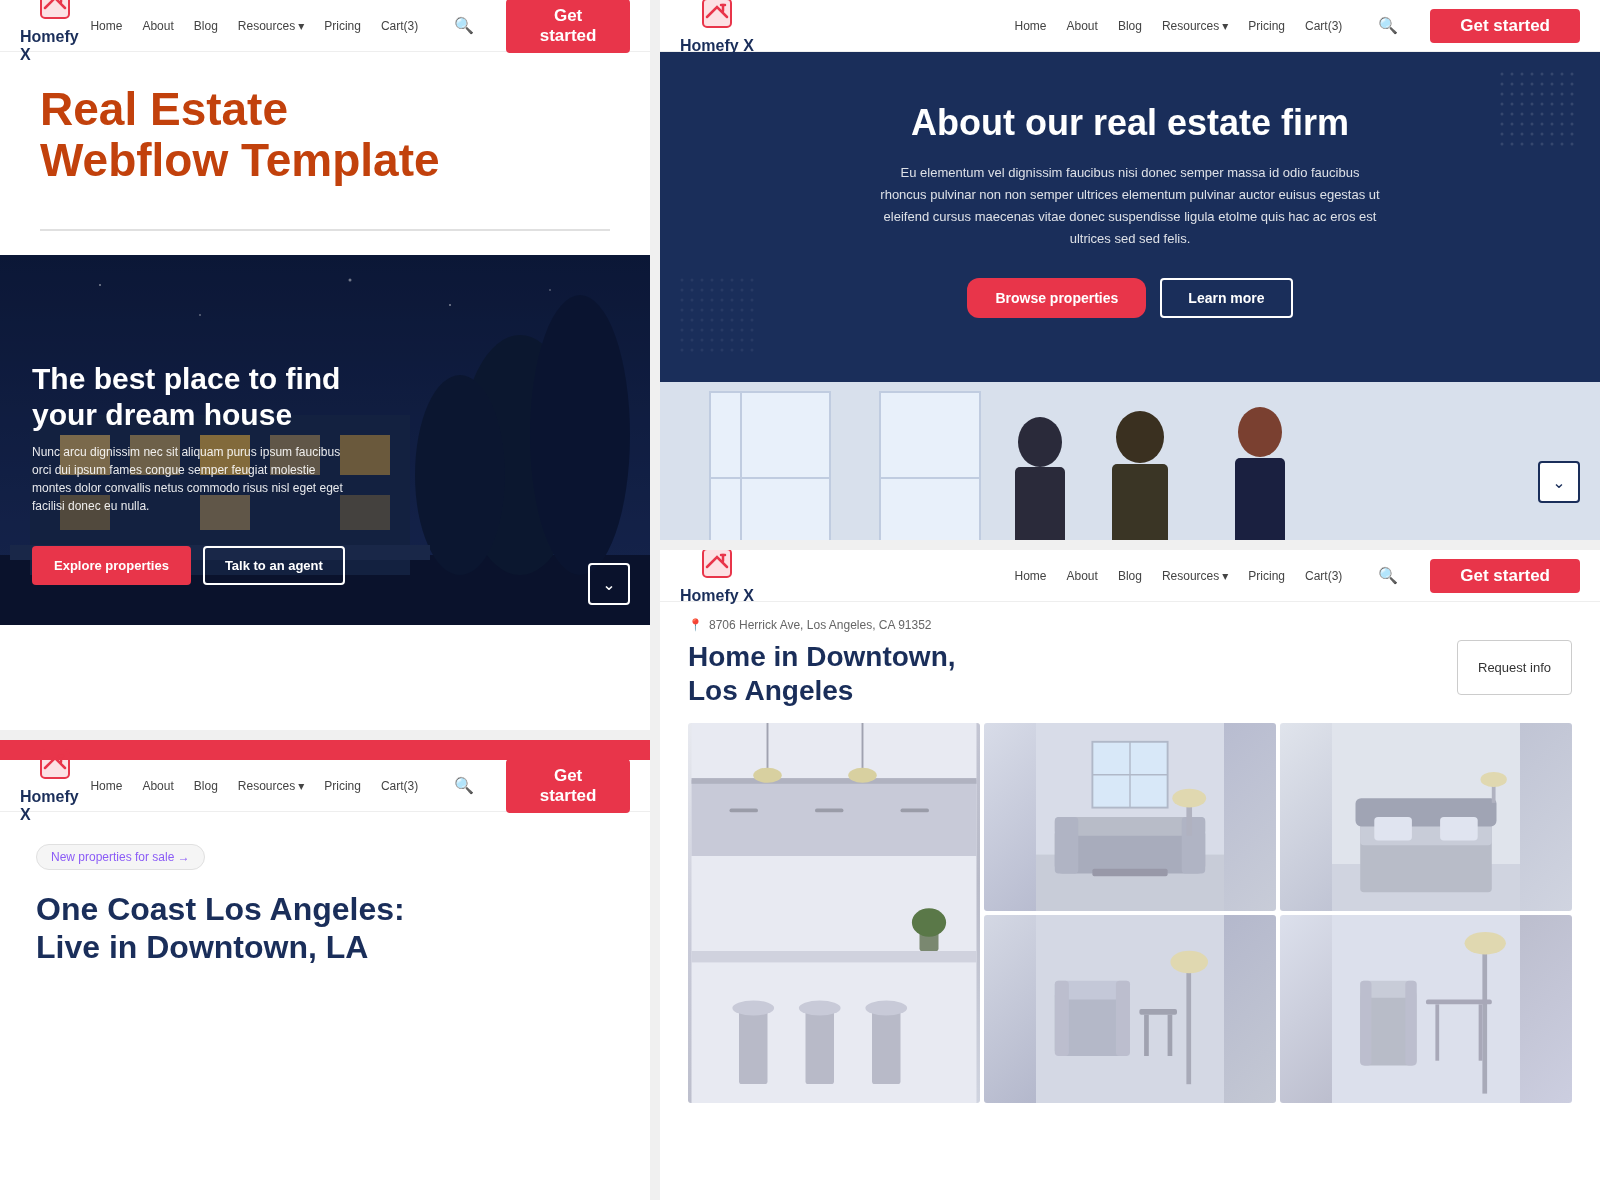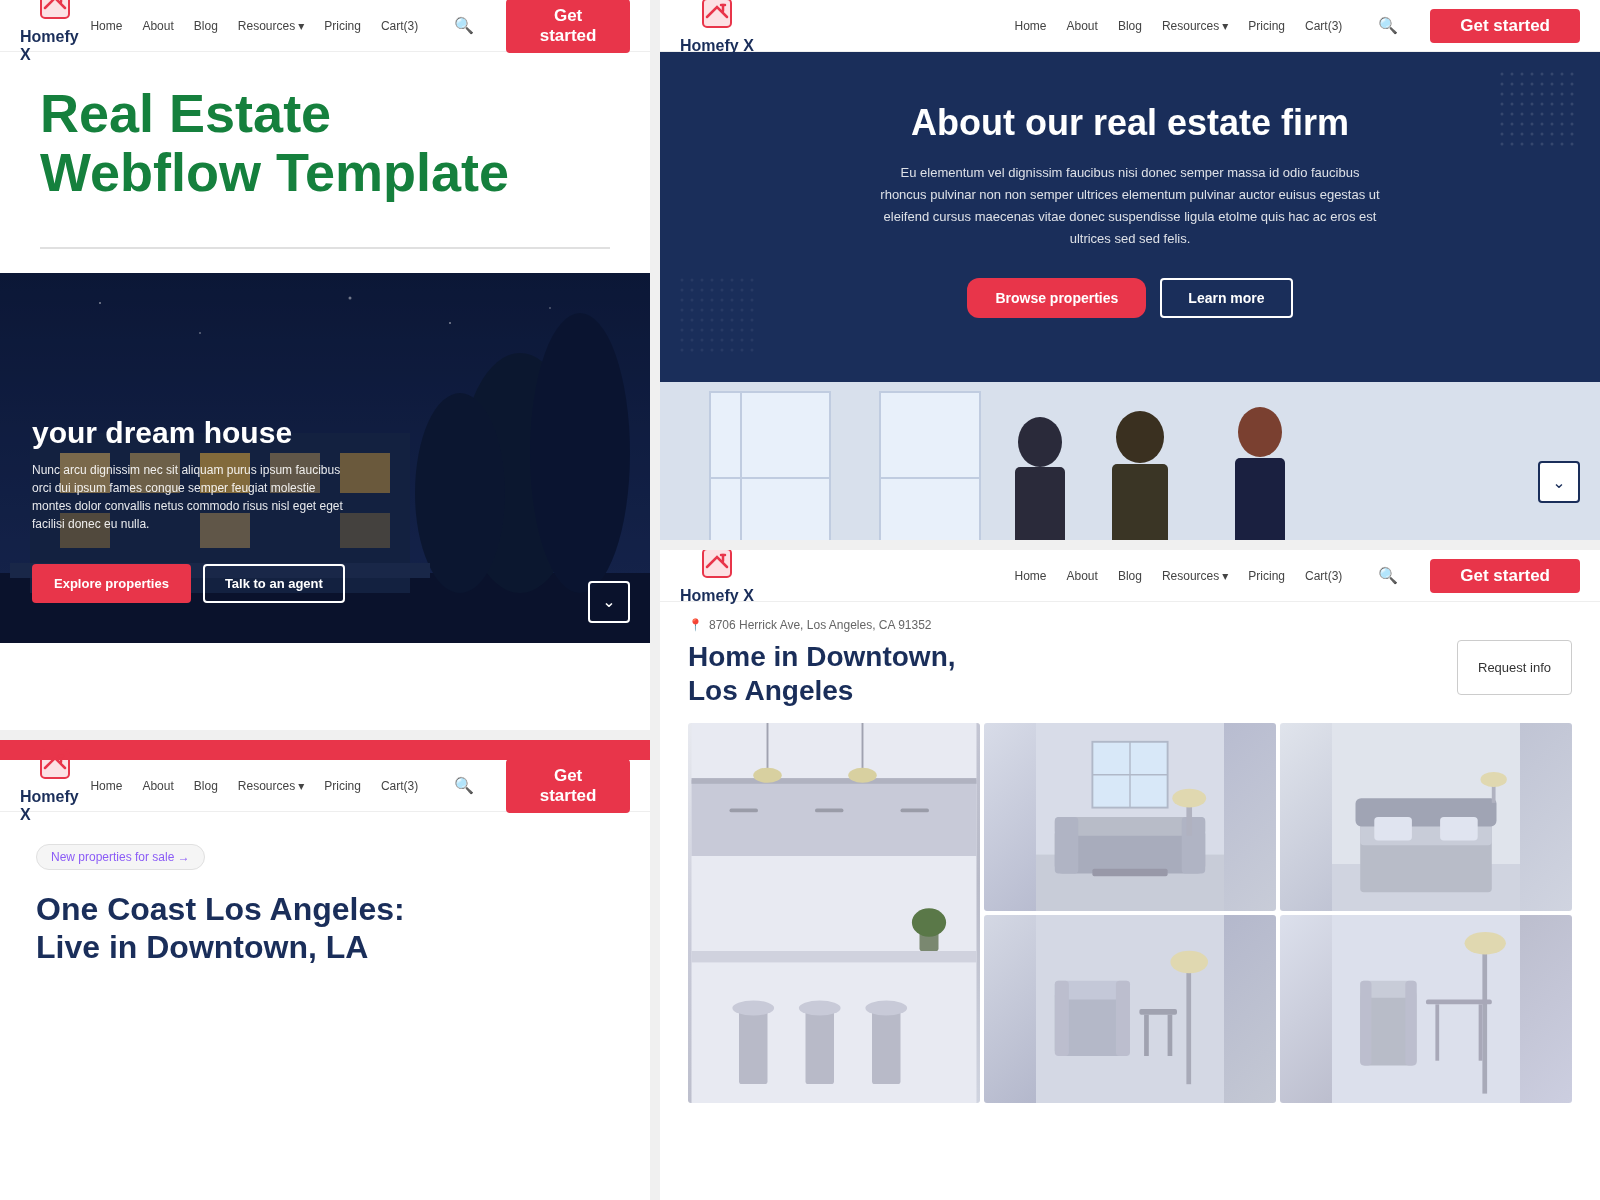--- a/index.html
+++ b/index.html
@@ -22,21 +22,21 @@
     .nav-logo { display: flex; align-items: center; gap: 8px; font-weight: 800; font-size: 18px; color: #1a2e5a; text-decoration: none; }
     .logo-icon { width: 32px; height: 32px; }
     .nav-links { display: flex; align-items: center; gap: 20px; margin-left: auto; font-size: 13px; color: #333; }
     .nav-links span { cursor: pointer; color: #444; }
     .nav-resources { display: flex; align-items: center; gap: 3px; cursor: pointer; }
     .nav-search { margin-left: 16px; cursor: pointer; font-size: 16px; color: #555; }
     .btn-started { background: #e8354a; color: #fff; border: none; padding: 9px 18px; border-radius: 4px; font-size: 13px; font-weight: 600; cursor: pointer; margin-left: 12px; }
 
     
     #panel1 .hero-title-area { padding: 32px 40px 24px; }
-    #panel1 .hero-main-title { font-size: 54px; font-weight: 900; color: #15803d; line-height: 1.1; }
+    #panel1 .hero-main-title { font-size: 46px; font-weight: 900; color: #c2410c; line-height: 1.1; }
     #panel1 .hero-image-area { position: relative; height: 370px; background: linear-gradient(rgba(10,20,60,0.55), rgba(10,20,60,0.45)), #2a3a6a; overflow: hidden; }
     .house-svg { width: 100%; height: 100%; position: absolute; top: 0; left: 0; }
     #panel1 .hero-text { position: absolute; bottom: 110px; left: 32px; color: #fff; }
     #panel1 .hero-text h2 { font-size: 30px; font-weight: 800; line-height: 1.2; }
     #panel1 .hero-text p { font-size: 12px; margin-top: 10px; opacity: 0.9; max-width: 320px; line-height: 1.5; }
     #panel1 .hero-btns { position: absolute; bottom: 40px; left: 32px; display: flex; gap: 12px; }
     .btn-primary { background: #e8354a; color: #fff; border: none; padding: 12px 22px; border-radius: 4px; font-size: 13px; font-weight: 600; cursor: pointer; }
     .btn-outline-white { background: transparent; color: #fff; border: 2px solid #fff; padding: 10px 20px; border-radius: 4px; font-size: 13px; font-weight: 600; cursor: pointer; }
     .scroll-down-btn { position: absolute; bottom: 20px; right: 20px; width: 42px; height: 42px; border: 2px solid #fff; border-radius: 4px; display: flex; align-items: center; justify-content: center; color: #fff; cursor: pointer; font-size: 16px; }
 
@@ -157,21 +157,21 @@
       <circle cx="200" cy="60" r="1" fill="white" opacity="0.6"></circle>
       <circle cx="350" cy="25" r="1.5" fill="white" opacity="0.7"></circle>
       <circle cx="450" cy="50" r="1" fill="white" opacity="0.8"></circle>
       <circle cx="550" cy="35" r="1" fill="white" opacity="0.5"></circle>
 
       <rect width="650" height="370" fill="rgba(10,20,50,0.4)"></rect>
     </svg>
 
     <div class="hero-text">
       <h2>
-        <br>
+        <span>The best place to find</span><br>
         <span>your dream house</span>
       </h2>
       <p>Nunc arcu dignissim nec sit aliquam purus ipsum faucibus orci dui ipsum fames congue semper feugiat molestie montes dolor convallis netus commodo risus nisl eget eget facilisi donec eu nulla.</p>
     </div>
 
     <div class="hero-btns">
       <button class="btn-primary">Explore properties</button>
       <button class="btn-outline-white">Talk to an agent</button>
     </div>
 

